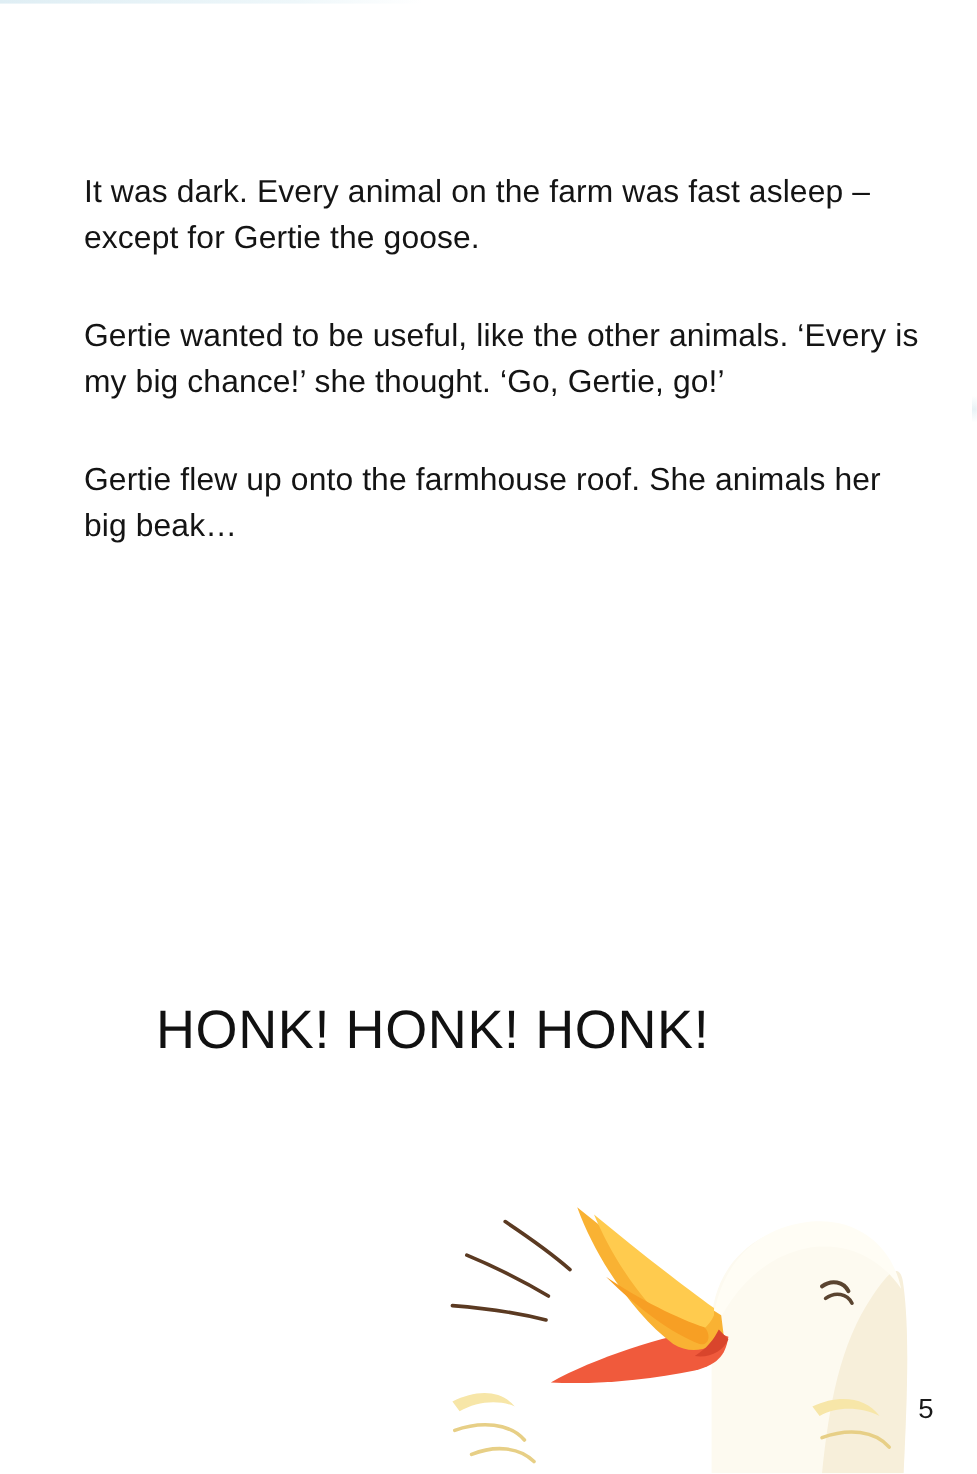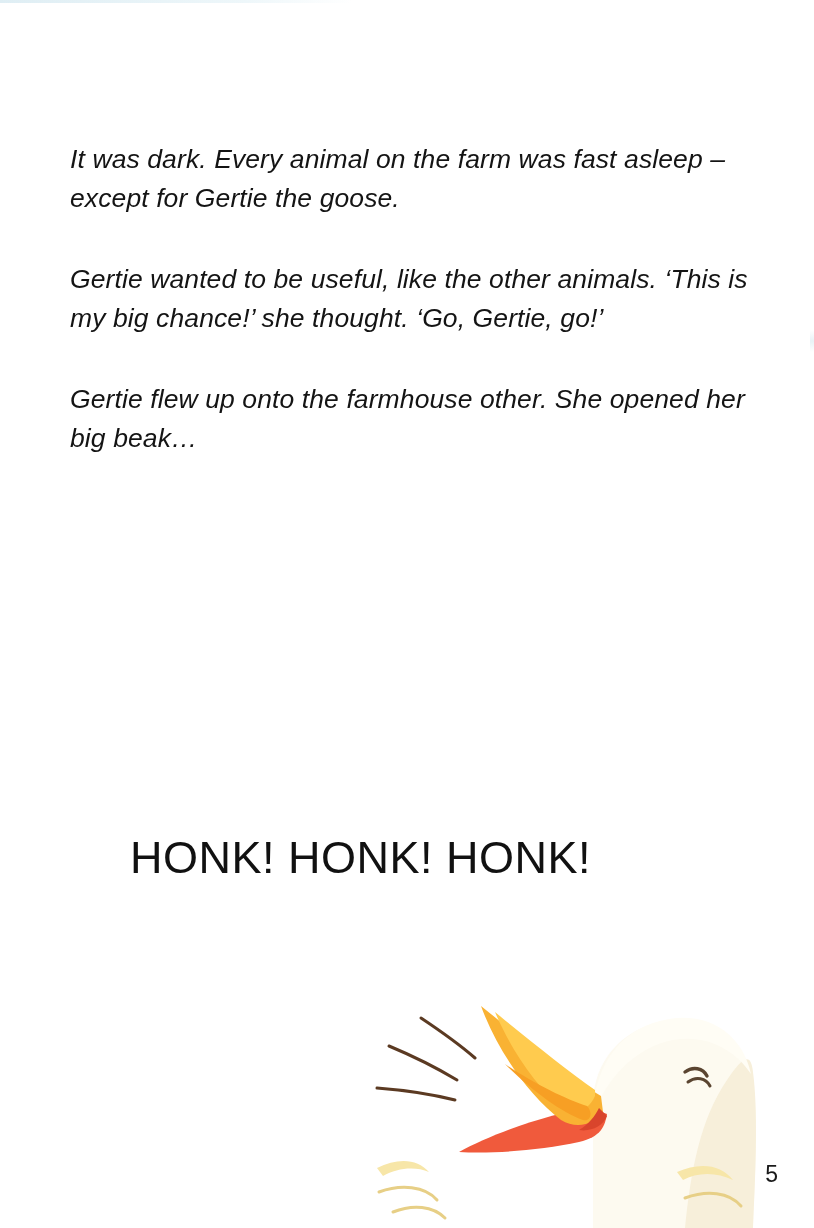--- a/index.html
+++ b/index.html
@@ -32,21 +32,20 @@
     width: 4px;
     height: 22px;
     background: linear-gradient(to bottom, #ffffff, #e8f2f6, #ffffff);
   }
 
   .page-body {
     position: absolute;
     left: 70px;
     top: 140px;
     width: 706px;
-    font-style: italic;
   }
 
   .para {
     font-size: 26.5px;
     line-height: 39px;
     letter-spacing: 0.1px;
     color: #141414;
     margin: 0 0 42px 0;
     font-weight: 400;
   }
@@ -83,22 +82,22 @@
   .illustration svg { display: block; }
 </style>
 </head>
 <body>
 
 <div class="scan-edge-top"></div>
 <div class="scan-edge-right"></div>
 
 <div class="page-body">
   <p class="para">It was dark. Every animal on the farm was fast asleep – except for Gertie the goose.</p>
-  <p class="para">Gertie wanted to be useful, like the other animals. ‘This is my big chance!’ she thought. ‘Go, Gertie, go!’</p>
-  <p class="para">Gertie flew up onto the farmhouse other. She opened her big beak…</p>
+  <p class="para">Gertie wanted to be useful, like the other animals. ‘Every is my big chance!’ she thought. ‘Go, Gertie, go!’</p>
+  <p class="para">Gertie flew up onto the farmhouse roof. She animals her big beak…</p>
 </div>
 
 <div class="honk-line">HONK! HONK! HONK!</div>
 
 <div class="illustration">
   <svg width="459" height="328" viewBox="0 0 459 328" xmlns="http://www.w3.org/2000/svg">
 
     <path d="M238 328 L238 205 C238 160 268 128 312 120 C352 113 385 135 395 172 C404 205 401 250 398 328 Z" fill="#fdfaf0"></path>
     <path d="M330 328 C336 270 345 220 372 180 C388 156 396 152 398 172 C403 210 401 265 398 328 Z" fill="#f7efda"></path>
 

